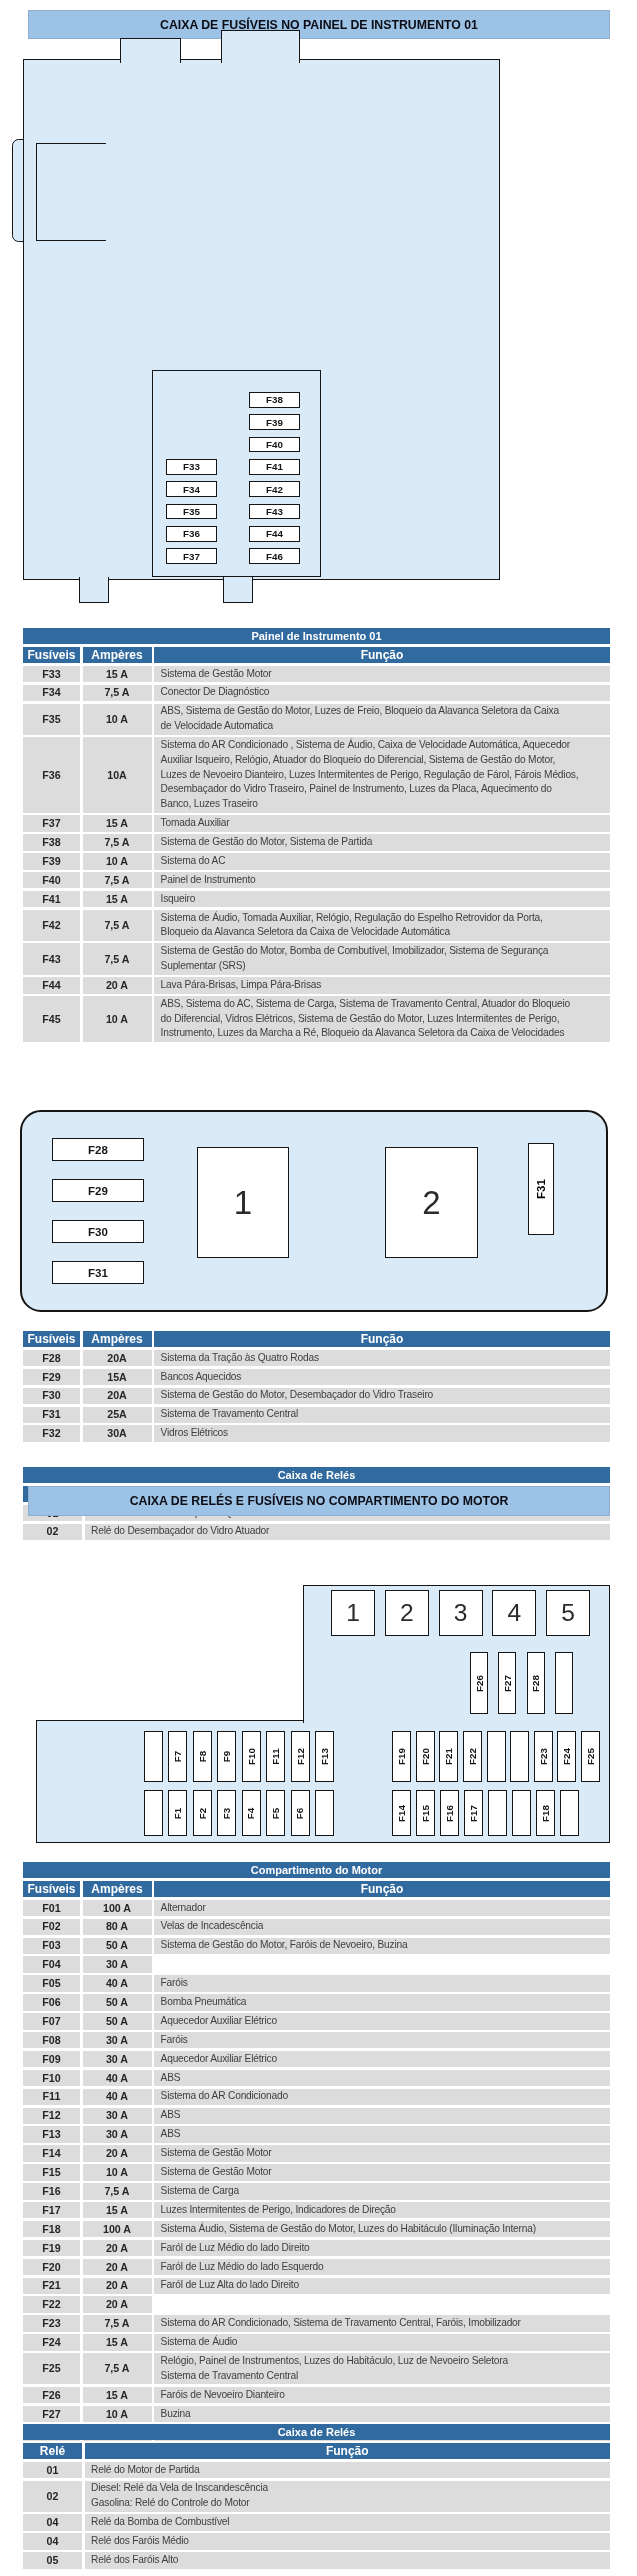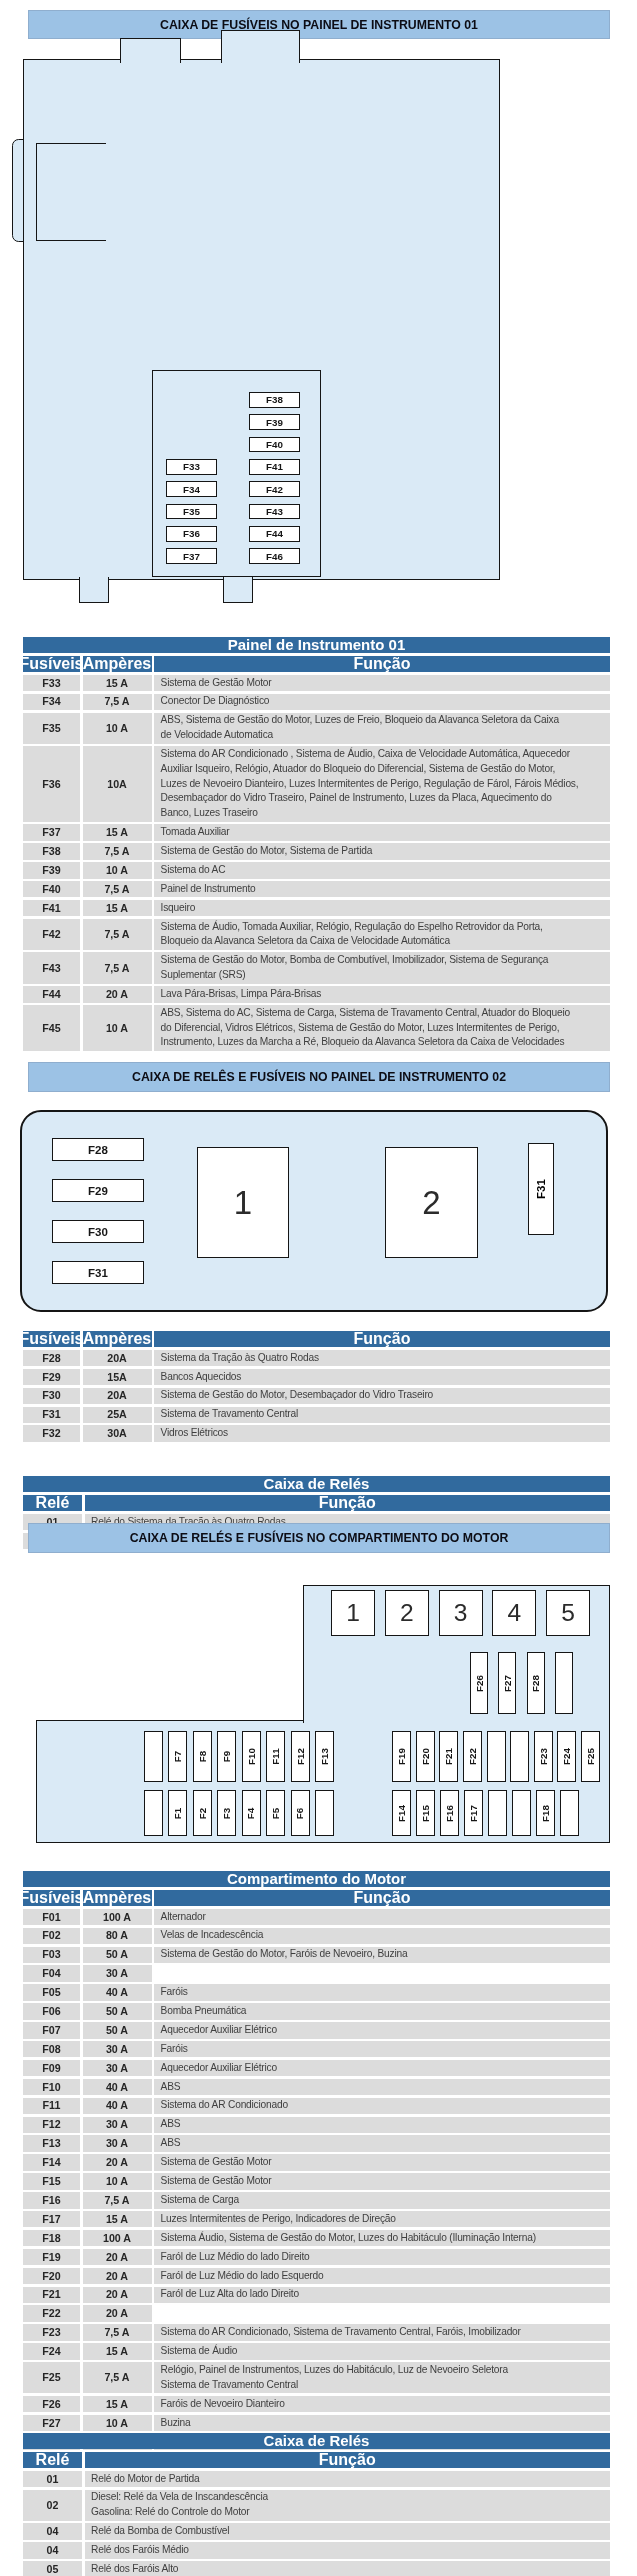--- a/index.html
+++ b/index.html
@@ -35,31 +35,31 @@
   
   .rgroup { position:absolute; display:flex; justify-content:space-between; z-index:3; }
   .relaybig { position:absolute; background:#fff; border:1.6px solid #151515; display:flex;
     align-items:center; justify-content:center; font-size:33px; color:#2b2b2b; z-index:3; }
   .relaysq { width:44px; height:46px; background:#fff; border:1.6px solid #151515; display:flex;
     align-items:center; justify-content:center; font-size:24.6px; color:#2b2b2b; }
 
   
   .tbl { position:absolute; left:23px; width:587px; font-size:10.7px; }
   .t-title { background:#316A9E; color:#fff; font-weight:bold; text-align:center;
-    height:16.4px; line-height:16.4px; margin-bottom:2.5px; font-size:15px;margin-top:9px; }
+    height:16.4px; line-height:16.4px; margin-bottom:2.5px; font-size:11px; }
   .t-row { display:flex; margin-bottom:2.5px; }
   .cell { background:#DCDCDC; margin-right:2.5px; line-height:14.8px; padding:0.8px 0;
     display:flex; align-items:center; justify-content:center; }
   .t-row .cell:last-child { margin-right:0; }
   .c0 { width:57px; font-weight:bold; color:#262626; }
   .c1 { width:69px; font-weight:bold; color:#262626; }
   .cols2 .c0 { width:59px; }
   .c2 { flex:1; justify-content:flex-start; text-align:left; padding:0.8px 6.6px; color:#3f3f3f;
     white-space:pre-line; letter-spacing:-0.2px; font-size:10.2px; display:block; }
-  .t-head .cell { background:#316A9E; color:#fff; font-weight:bold; font-size:16px;
+  .t-head .cell { background:#316A9E; color:#fff; font-weight:bold; font-size:12px;
     text-align:right; letter-spacing:0; white-space:nowrap; display:flex;
     justify-content:center; padding:0.8px 0; }
 </style>
 </head>
 <body>
 
 <div id="page">
 
   <div class="secbar" style="top:9.8px;">
     <span>CAIXA DE FUSÍVEIS NO PAINEL DE INSTRUMENTO 01</span>
@@ -197,23 +197,20 @@
       </div>
       <div class="t-row">
         <div class="cell c0">F45</div>
         <div class="cell c1">10 A</div>
         <div class="cell c2">ABS, Sistema do AC, Sistema de Carga, Sistema de Travamento Central, Atuador do Bloqueio
 do Diferencial, Vidros Elétricos, Sistema de Gestão do Motor, Luzes Intermitentes de Perigo,
 Instrumento, Luzes da Marcha a Ré, Bloqueio da Alavanca Seletora da Caixa de Velocidades</div>
       </div>
     </div>
 
-  <div class="secbar" style="top:1062px;">
-    <span>CAIXA DE RELÊS E FUSÍVEIS NO PAINEL DE INSTRUMENTO 02</span>
-  </div>
 
   <div class="layer">
     <div class="dbox" style="left:19.7px; top:1110px; width:588px; height:202px; border-width:2.5px; border-radius:21px; z-index:1;"></div>
     <div id="stack2" class="fgroup col" style="left:52px; top:1138px; width:92px; height:146px;">
         <div class="fusebox">
           <span>F28</span>
         </div>
         <div class="fusebox">
           <span>F29</span>
         </div>
@@ -276,21 +273,21 @@
       <div class="t-row">
         <div class="cell c0">01</div>
         <div class="cell c2">Relé do Sistema da Tração às Quatro Rodas</div>
       </div>
       <div class="t-row">
         <div class="cell c0">02</div>
         <div class="cell c2">Relé do Desembaçador do Vidro Atuador</div>
       </div>
     </div>
 
-  <div class="secbar" style="top:1523px;">
+  <div class="secbar" style="top:1486px;">
     <span>CAIXA DE RELÉS E FUSÍVEIS NO COMPARTIMENTO DO MOTOR</span>
   </div>
 
   <div class="layer">
     <div class="dbox" style="left:36px; top:1720px; width:574px; height:123px; z-index:0;"></div>
     <div class="dbox" style="left:303px; top:1585px; width:307px; height:138px; border-bottom:none; z-index:1;"></div>
     <div class="rgroup" style="left:331px; top:1590px; width:259px; height:48px;">
         <div class="relaysq">1</div>
         <div class="relaysq">2</div>
         <div class="relaysq">3</div>

